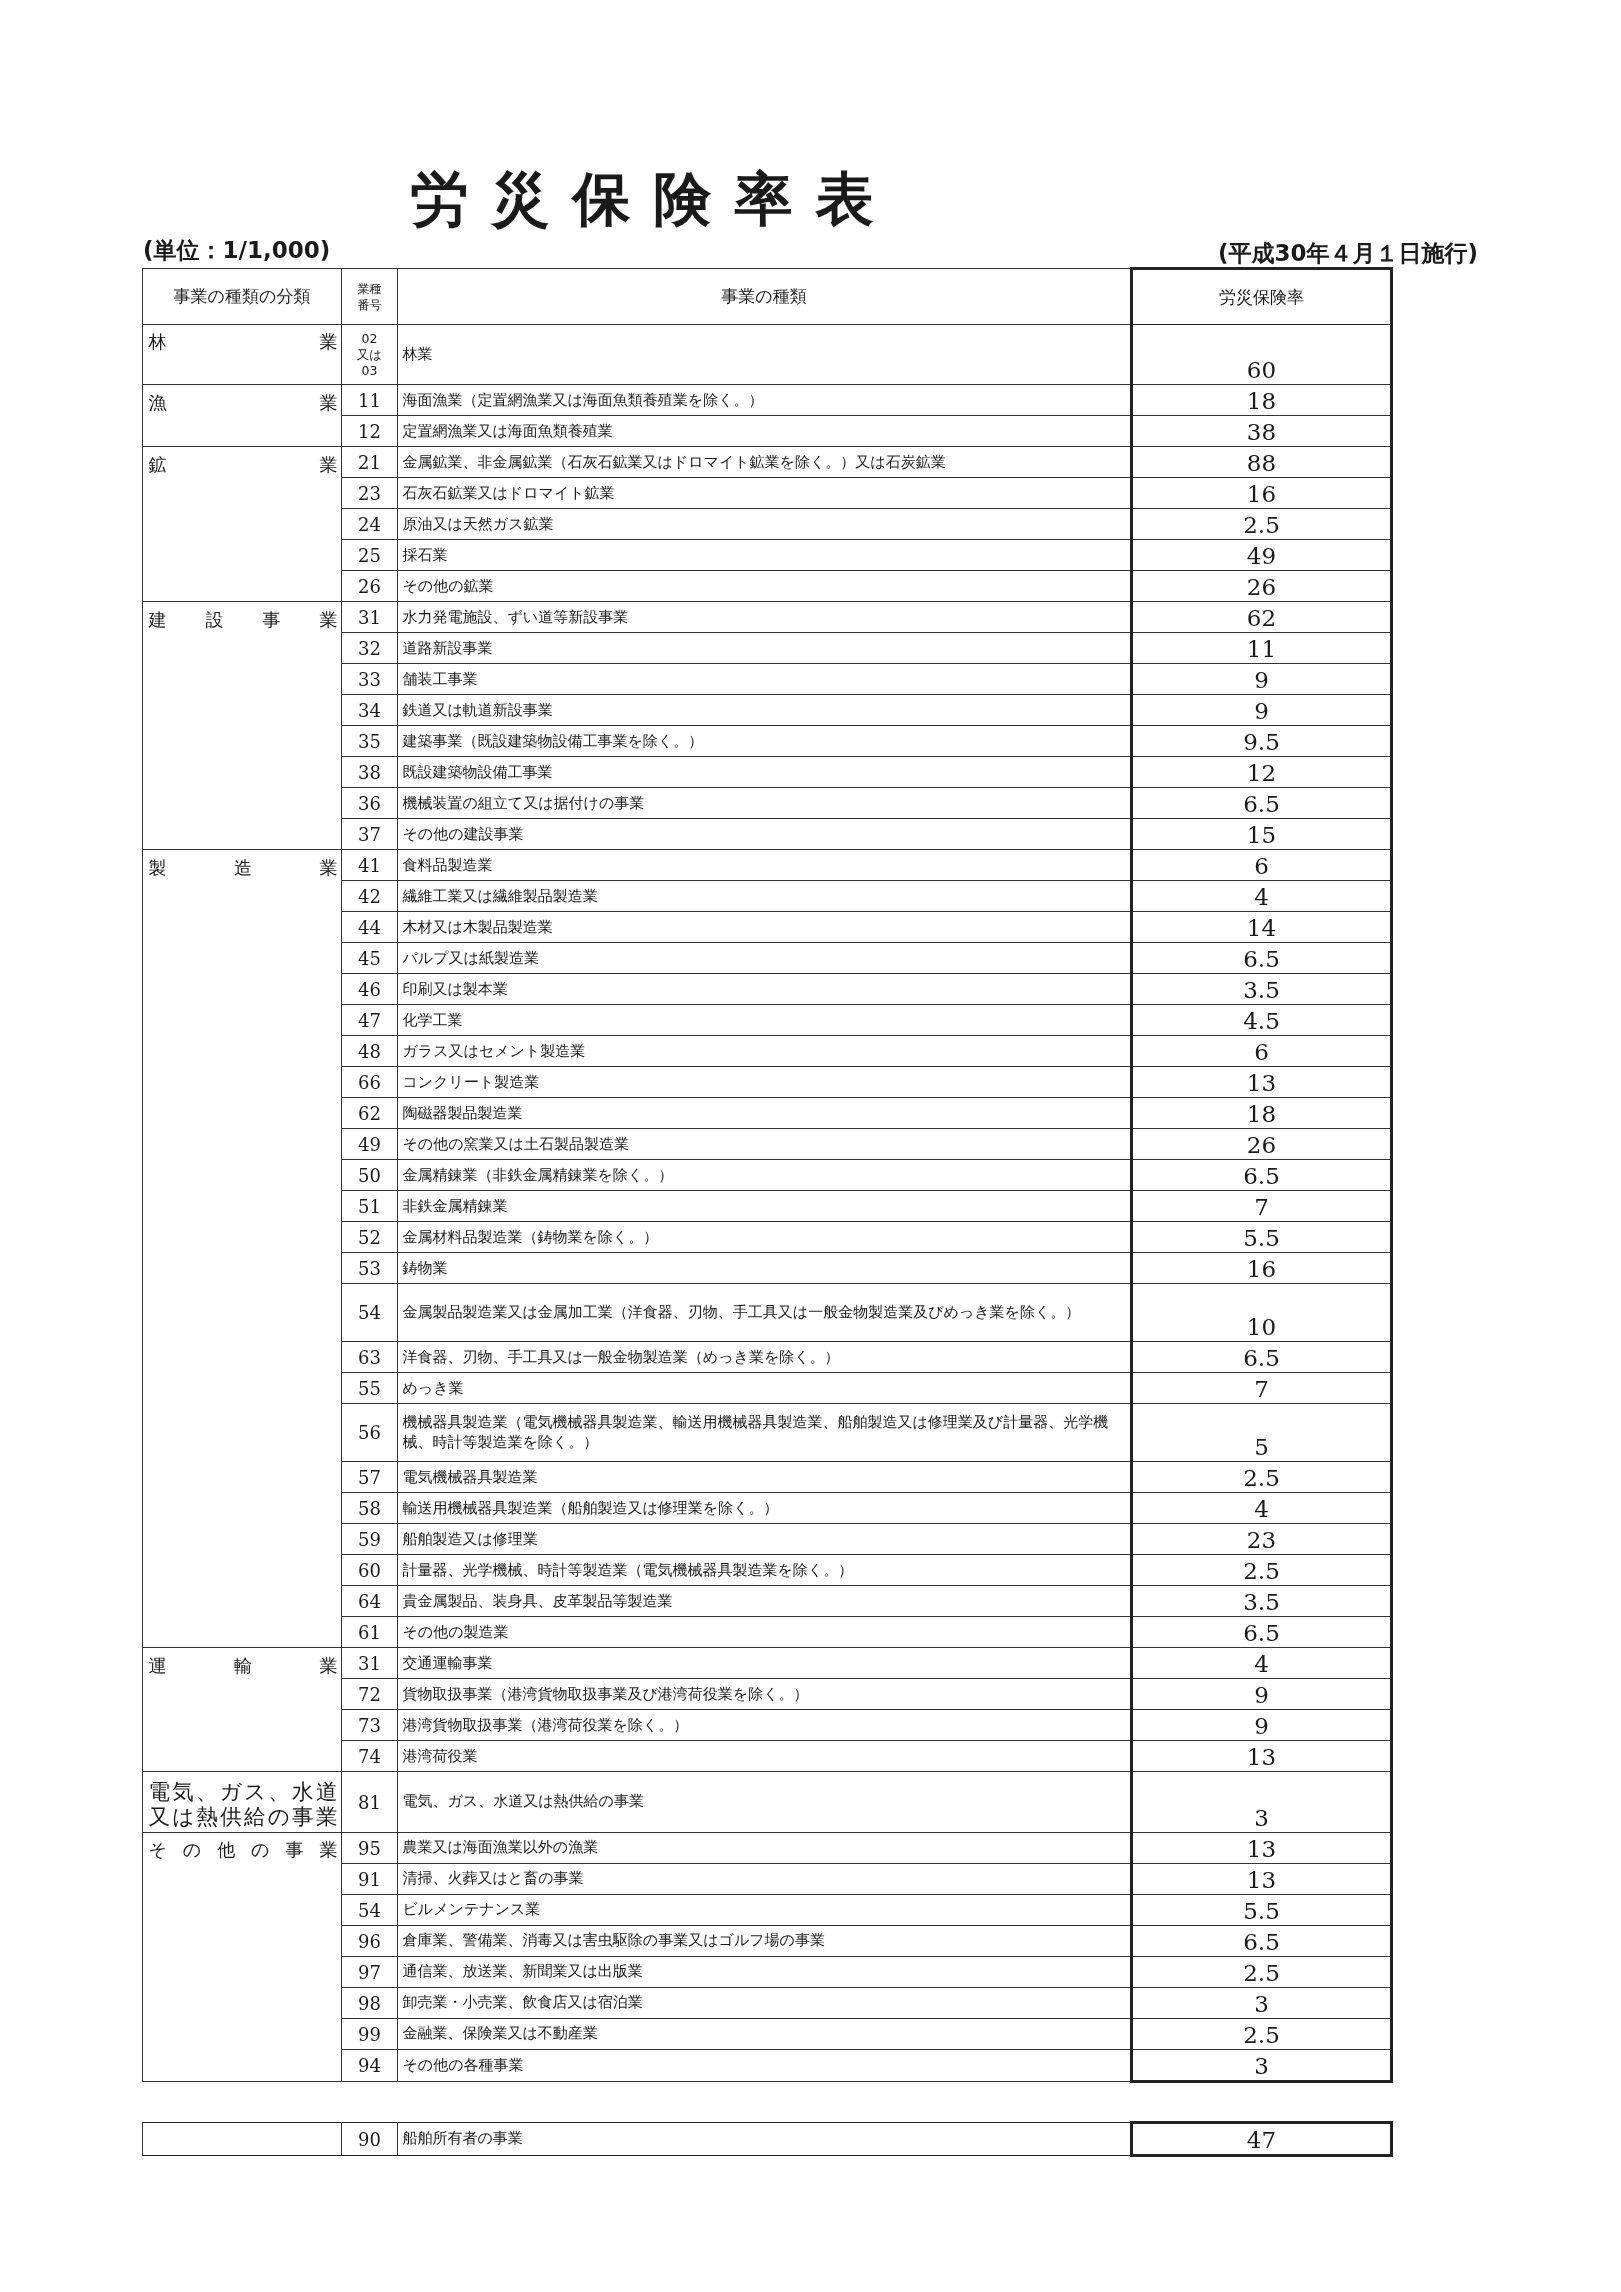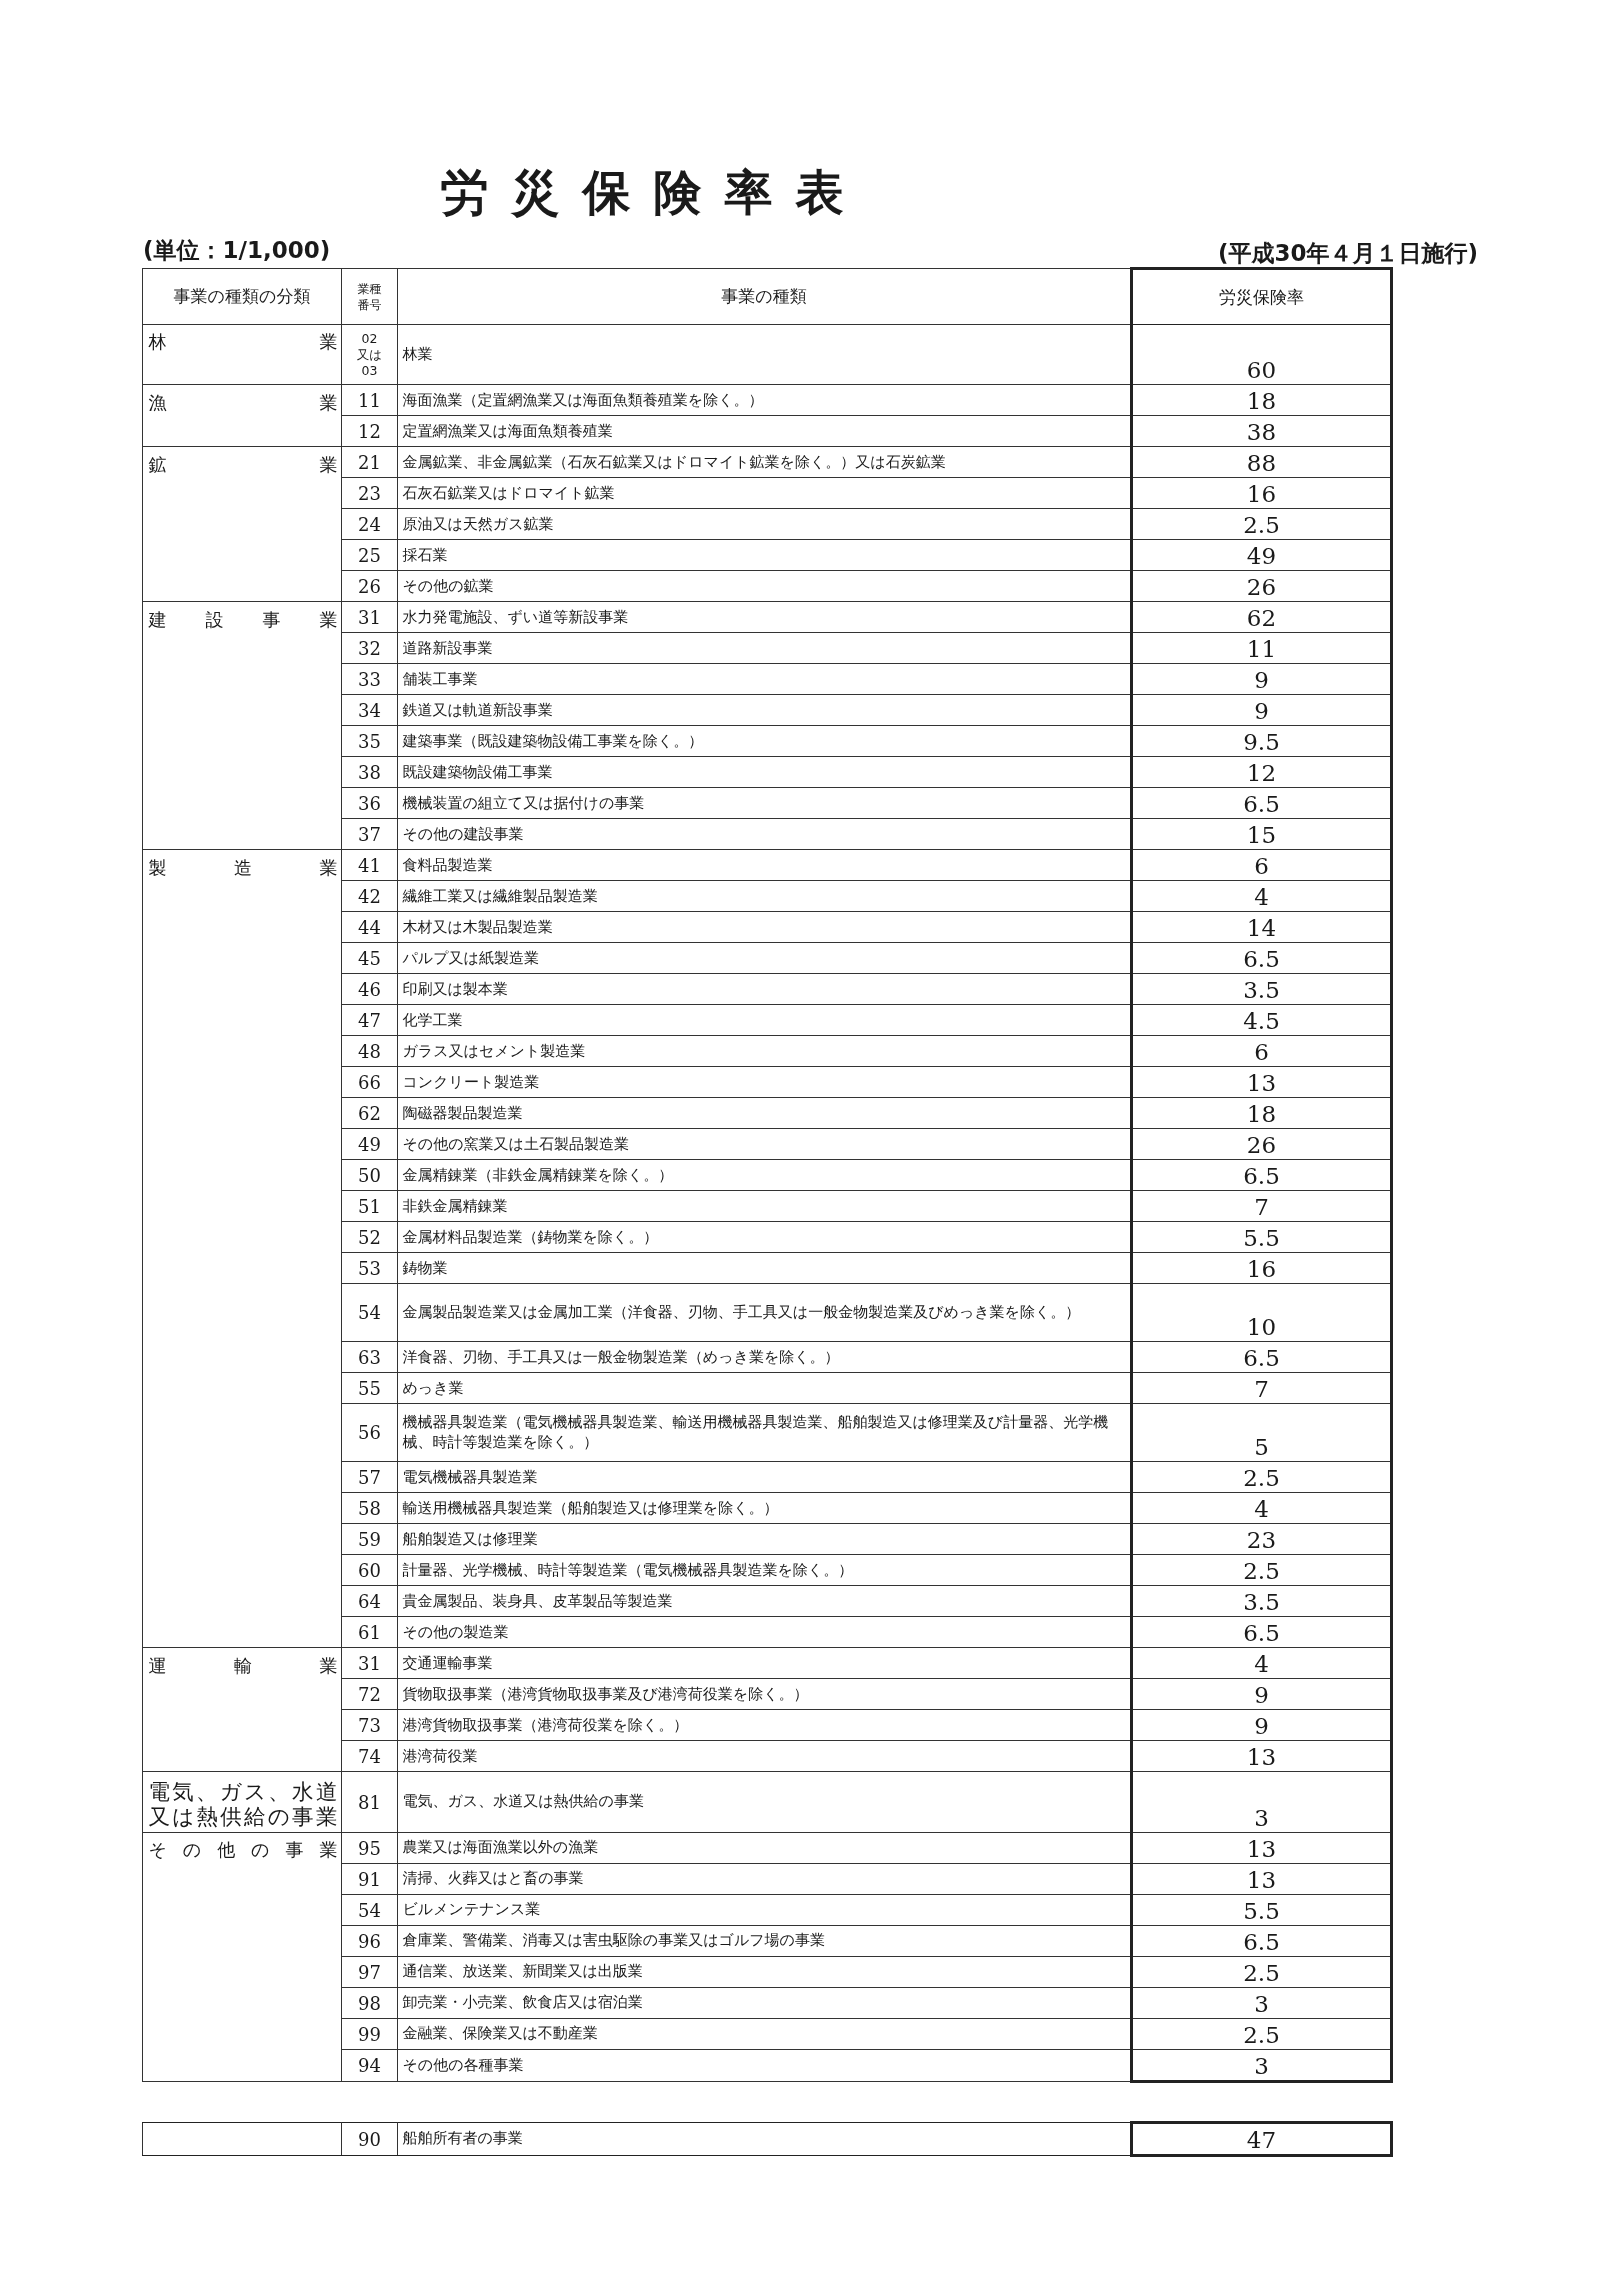--- a/index.html
+++ b/index.html
@@ -1,17 +1,17 @@
 <!DOCTYPE html>
 <html style="font-size:14.3px"><head>
 <meta charset="utf-8">
 <style>
   html, body { margin: 0; padding: 0; background: #ffffff; }
   body { width: 1621px; height: 2293px; position: relative; font-family: "DejaVu Serif", "Liberation Serif", serif; color: #1a1a1a; }
-  .title { position: absolute; top: 161px; left: 0; width: 1307px; text-align: center; font-family: "DejaVu Sans", sans-serif; font-weight: bold; font-size: 48px; letter-spacing: 23px; }
+  .title { position: absolute; top: 161px; left: 0; width: 1307px; text-align: center; font-family: "DejaVu Sans", sans-serif; font-weight: bold; font-size: 58px; letter-spacing: 23px; }
   .unit { position: absolute; top: 235px; left: 143px; font-family: "DejaVu Sans", sans-serif; font-weight: bold; font-size: 23px; }
   .effective { position: absolute; top: 238px; right: 143px; font-family: "DejaVu Sans", sans-serif; font-weight: bold; font-size: 23px; }
   table { border-collapse: collapse; position: absolute; left: 142px; table-layout: fixed; }
   table.main { top: 267px; }
   table.extra { top: 2121px; }
   td, th { border: 0.9px solid #333; padding: 0; font-weight: normal; }
   th { height: 54px; font-size: 17px; font-family: "DejaVu Sans", sans-serif; text-align: center; vertical-align: middle; }
   tr.r td { height: 30px; }
   tr.r2 td { height: 57px; }
   tr.r3 td { height: 54px; }

